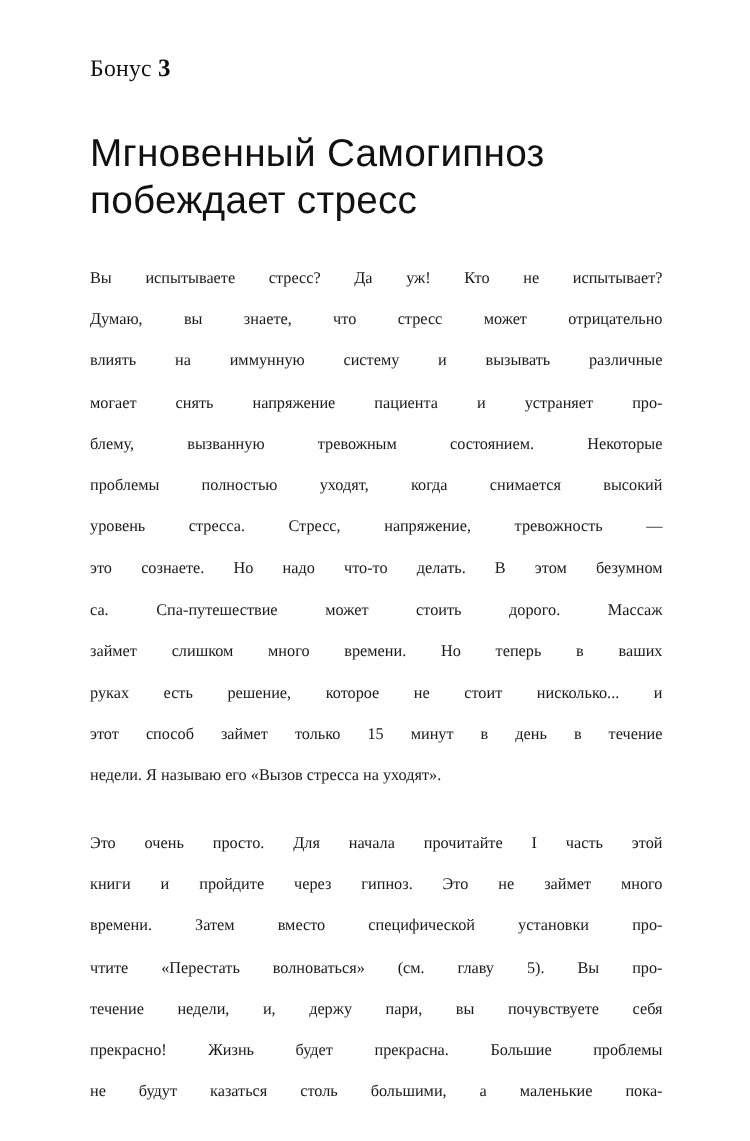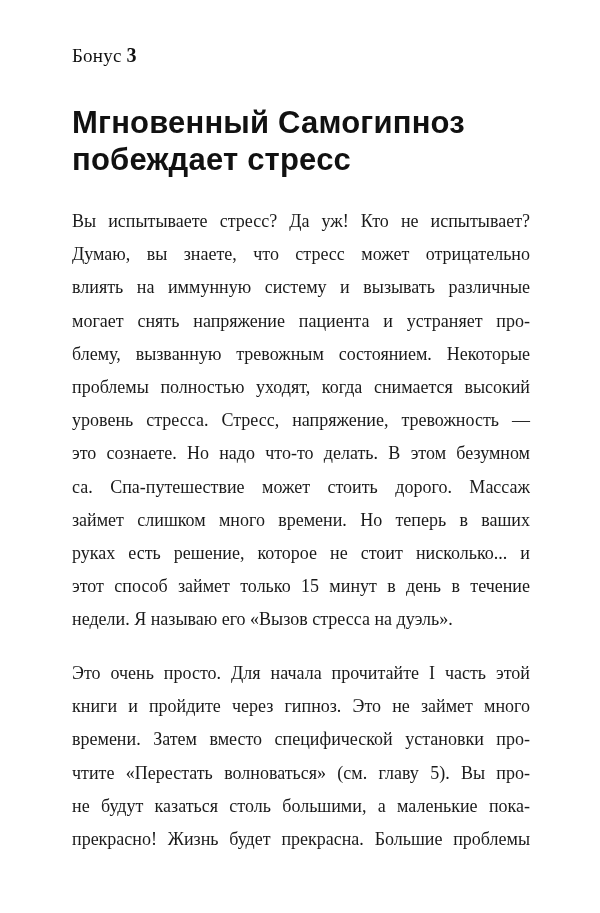--- a/index.html
+++ b/index.html
@@ -7,25 +7,25 @@
     .page { position: absolute; left: 72px; top: 0; width: 458px; }
     .bonus {
       position: absolute; top: 44px; left: 0;
       font-family: Liberation Serif, serif; font-size: 19px; color: #111;
       letter-spacing: 0.2px;
     }
     .bonus b { font-weight: bold; font-size: 20px; }
     .title {
       position: absolute; top: 104px; left: 0; width: 470px;
       font-family: "Liberation Sans", sans-serif; font-size: 31px; line-height: 37px;
-      font-weight: bold; margin: 0; color: #111; letter-spacing: 0.2px;
+      font-weight: normal; margin: 0; color: #111; letter-spacing: 0.2px;
     }
     .para {
       position: absolute; left: 0; width: 458px; margin: 0;
-      font-family: "Liberation Serif", serif; font-size: 18px; line-height: 33.2px;
+      font-family: "Liberation Serif", serif; font-size: 13px; line-height: 33.2px;
       text-align: justify; color: #1a1a1a;
     }
     .para .ln { display: block; text-align: justify; text-align-last: justify; white-space: nowrap; }
     .para .ln.last { text-align-last: left; }
     .p1 { top: 205px; }
     .p2 { top: 621px; margin-top: 36px; }
   </style>
 </head>
 <body>
 
@@ -46,24 +46,25 @@
     <span class="ln">влиять на иммунную систему и вызывать различные</span>
     <span class="ln">могает снять напряжение пациента и устраняет про-</span>
     <span class="ln">блему, вызванную тревожным состоянием. Некоторые</span>
     <span class="ln">проблемы полностью уходят, когда снимается высокий</span>
     <span class="ln">уровень стресса. Стресс, напряжение, тревожность —</span>
     <span class="ln">это сознаете. Но надо что-то делать. В этом безумном</span>
     <span class="ln">са. Спа-путешествие может стоить дорого. Массаж</span>
     <span class="ln">займет слишком много времени. Но теперь в ваших</span>
     <span class="ln">руках есть решение, которое не стоит нисколько... и</span>
     <span class="ln">этот способ займет только 15 минут в день в течение</span>
-    <span class="ln last">недели. Я называю его «Вызов стресса на дуэль».</span>
+    <span class="ln last">недели. Я называю его «Вызов стресса на уходят».</span>
   </p>
 
   <p class="para p2">
     <span class="ln">Это очень просто. Для начала прочитайте I часть этой</span>
     <span class="ln">книги и пройдите через гипноз. Это не займет много</span>
     <span class="ln">времени. Затем вместо специфической установки про-</span>
     <span class="ln">чтите «Перестать волноваться» (см. главу 5). Вы про-</span>
+    <span class="ln">течение недели, и, держу пари, вы почувствуете себя</span>
+    <span class="ln">прекрасно! Жизнь будет прекрасна. Большие проблемы</span>
     <span class="ln">не будут казаться столь большими, а маленькие пока-</span>
-    <span class="ln">прекрасно! Жизнь будет прекрасна. Большие проблемы</span>
   </p>
 </div>
 
 </body></html>

